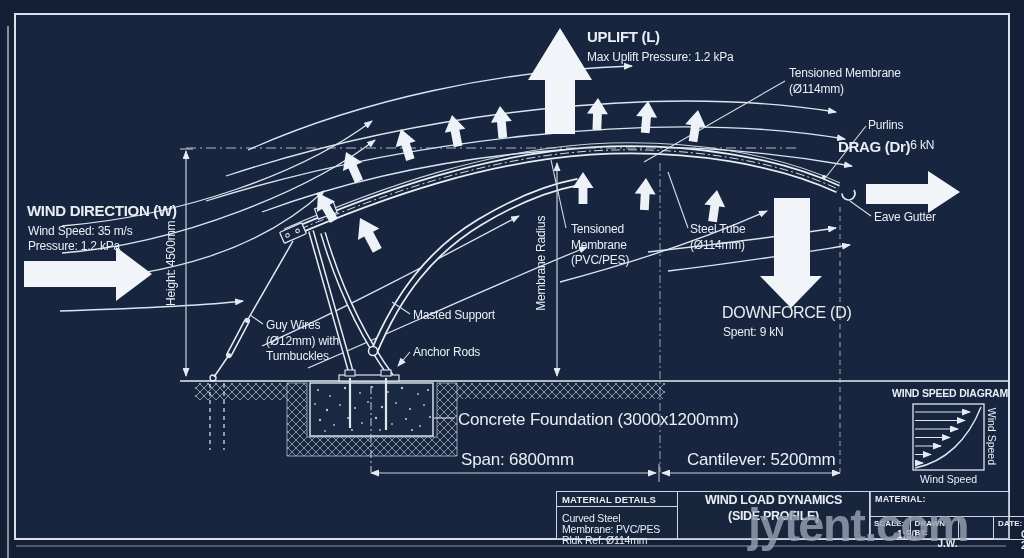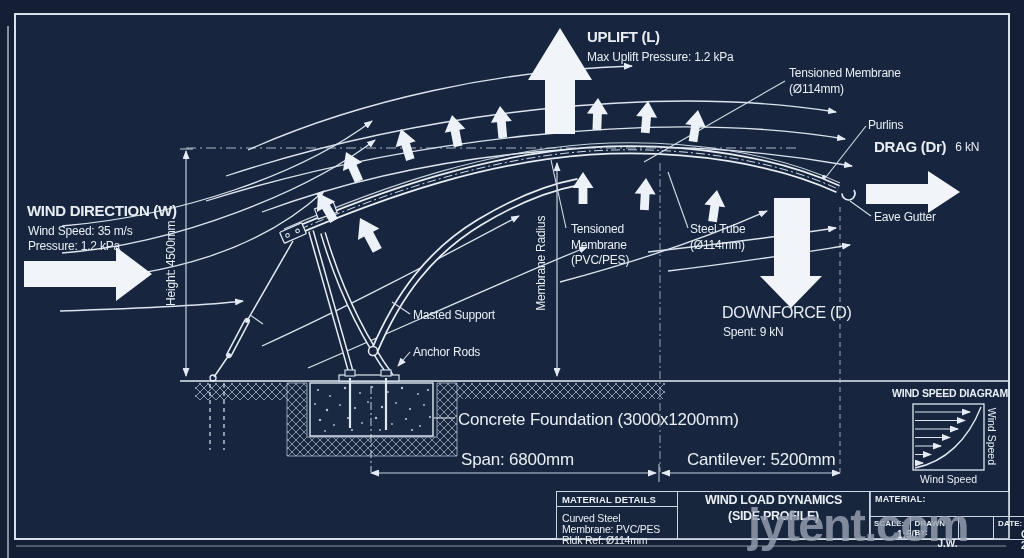--- a/index.html
+++ b/index.html
@@ -226,21 +226,21 @@
     </g>
   </svg>
 
   <div class="lbl fs15" style="left:27px;top:202px;">WIND DIRECTION (W)</div>
   <div class="lbl fs12" style="left:28px;top:224px;">Wind Speed: 35 m/s</div>
   <div class="lbl fs12" style="left:28px;top:239px;">Pressure: 1.2 kPa</div>
 
   <div class="lbl fs15" style="left:587px;top:28px;">UPLIFT (L)</div>
   <div class="lbl fs12" style="left:587px;top:50px;">Max Uplift Pressure: 1.2 kPa</div>
 
-  <div class="lbl" style="left:874px;top:138px;display:flex;align-items:center;gap:9px;">
+  <div class="lbl" style="left:838px;top:138px;display:flex;align-items:flex-start;">
     <span class="fs15">DRAG (Dr)</span>
     <span class="fs12">6 kN</span>
   </div>
 
   <div class="lbl fs16" style="left:722px;top:303px;">DOWNFORCE (D)</div>
   <div class="lbl fs12" style="left:723px;top:325px;">Spent: 9 kN</div>
 
   <div class="lbl fs12 ml" style="left:789px;top:66px;">
     <div>Tensioned Membrane</div>
     <div>(Ø114mm)</div>
@@ -251,20 +251,25 @@
   <div class="lbl fs12 ml" style="left:690px;top:222px;">
     <div>Steel Tube</div>
     <div>(Ø114mm)</div>
   </div>
   <div class="lbl fs12 ml" style="left:571px;top:222px;">
     <div>Tensioned</div>
     <div>Membrane</div>
     <div>(PVC/PES)</div>
   </div>
   <div class="lbl fs12" style="left:413px;top:308px;">Masted Support</div>
+  <div class="lbl fs12 ml" style="left:266px;top:318px;">
+    <div>Guy Wires</div>
+    <div>(Ø12mm) with</div>
+    <div>Turnbuckles</div>
+  </div>
   <div class="lbl fs12" style="left:413px;top:345px;">Anchor Rods</div>
   <div class="lbl fs125" style="left:458px;top:410px;">Concrete Foundation (3000x1200mm)</div>
 
   <div class="lbl fs125" style="left:461px;top:450px;width:100px;text-align:center;">Span: 6800mm</div>
   <div class="lbl fs125" style="left:687px;top:450px;width:125px;text-align:center;">Cantilever: 5200mm</div>
   <div class="lbl fs12 rot-ccw" style="left:96px;top:256px;width:150px;">Height: 4500mm</div>
   <div class="lbl fs12 rot-ccw" style="left:466px;top:256px;width:150px;">Membrane Radius</div>
 
   <div class="lbl b" style="left:892px;top:387px;font-size:10.5px;letter-spacing:-.2px;">WIND SPEED DIAGRAM</div>
   <div class="lbl" style="left:913px;top:473px;width:71px;text-align:center;font-size:10.5px;">Wind Speed</div>

